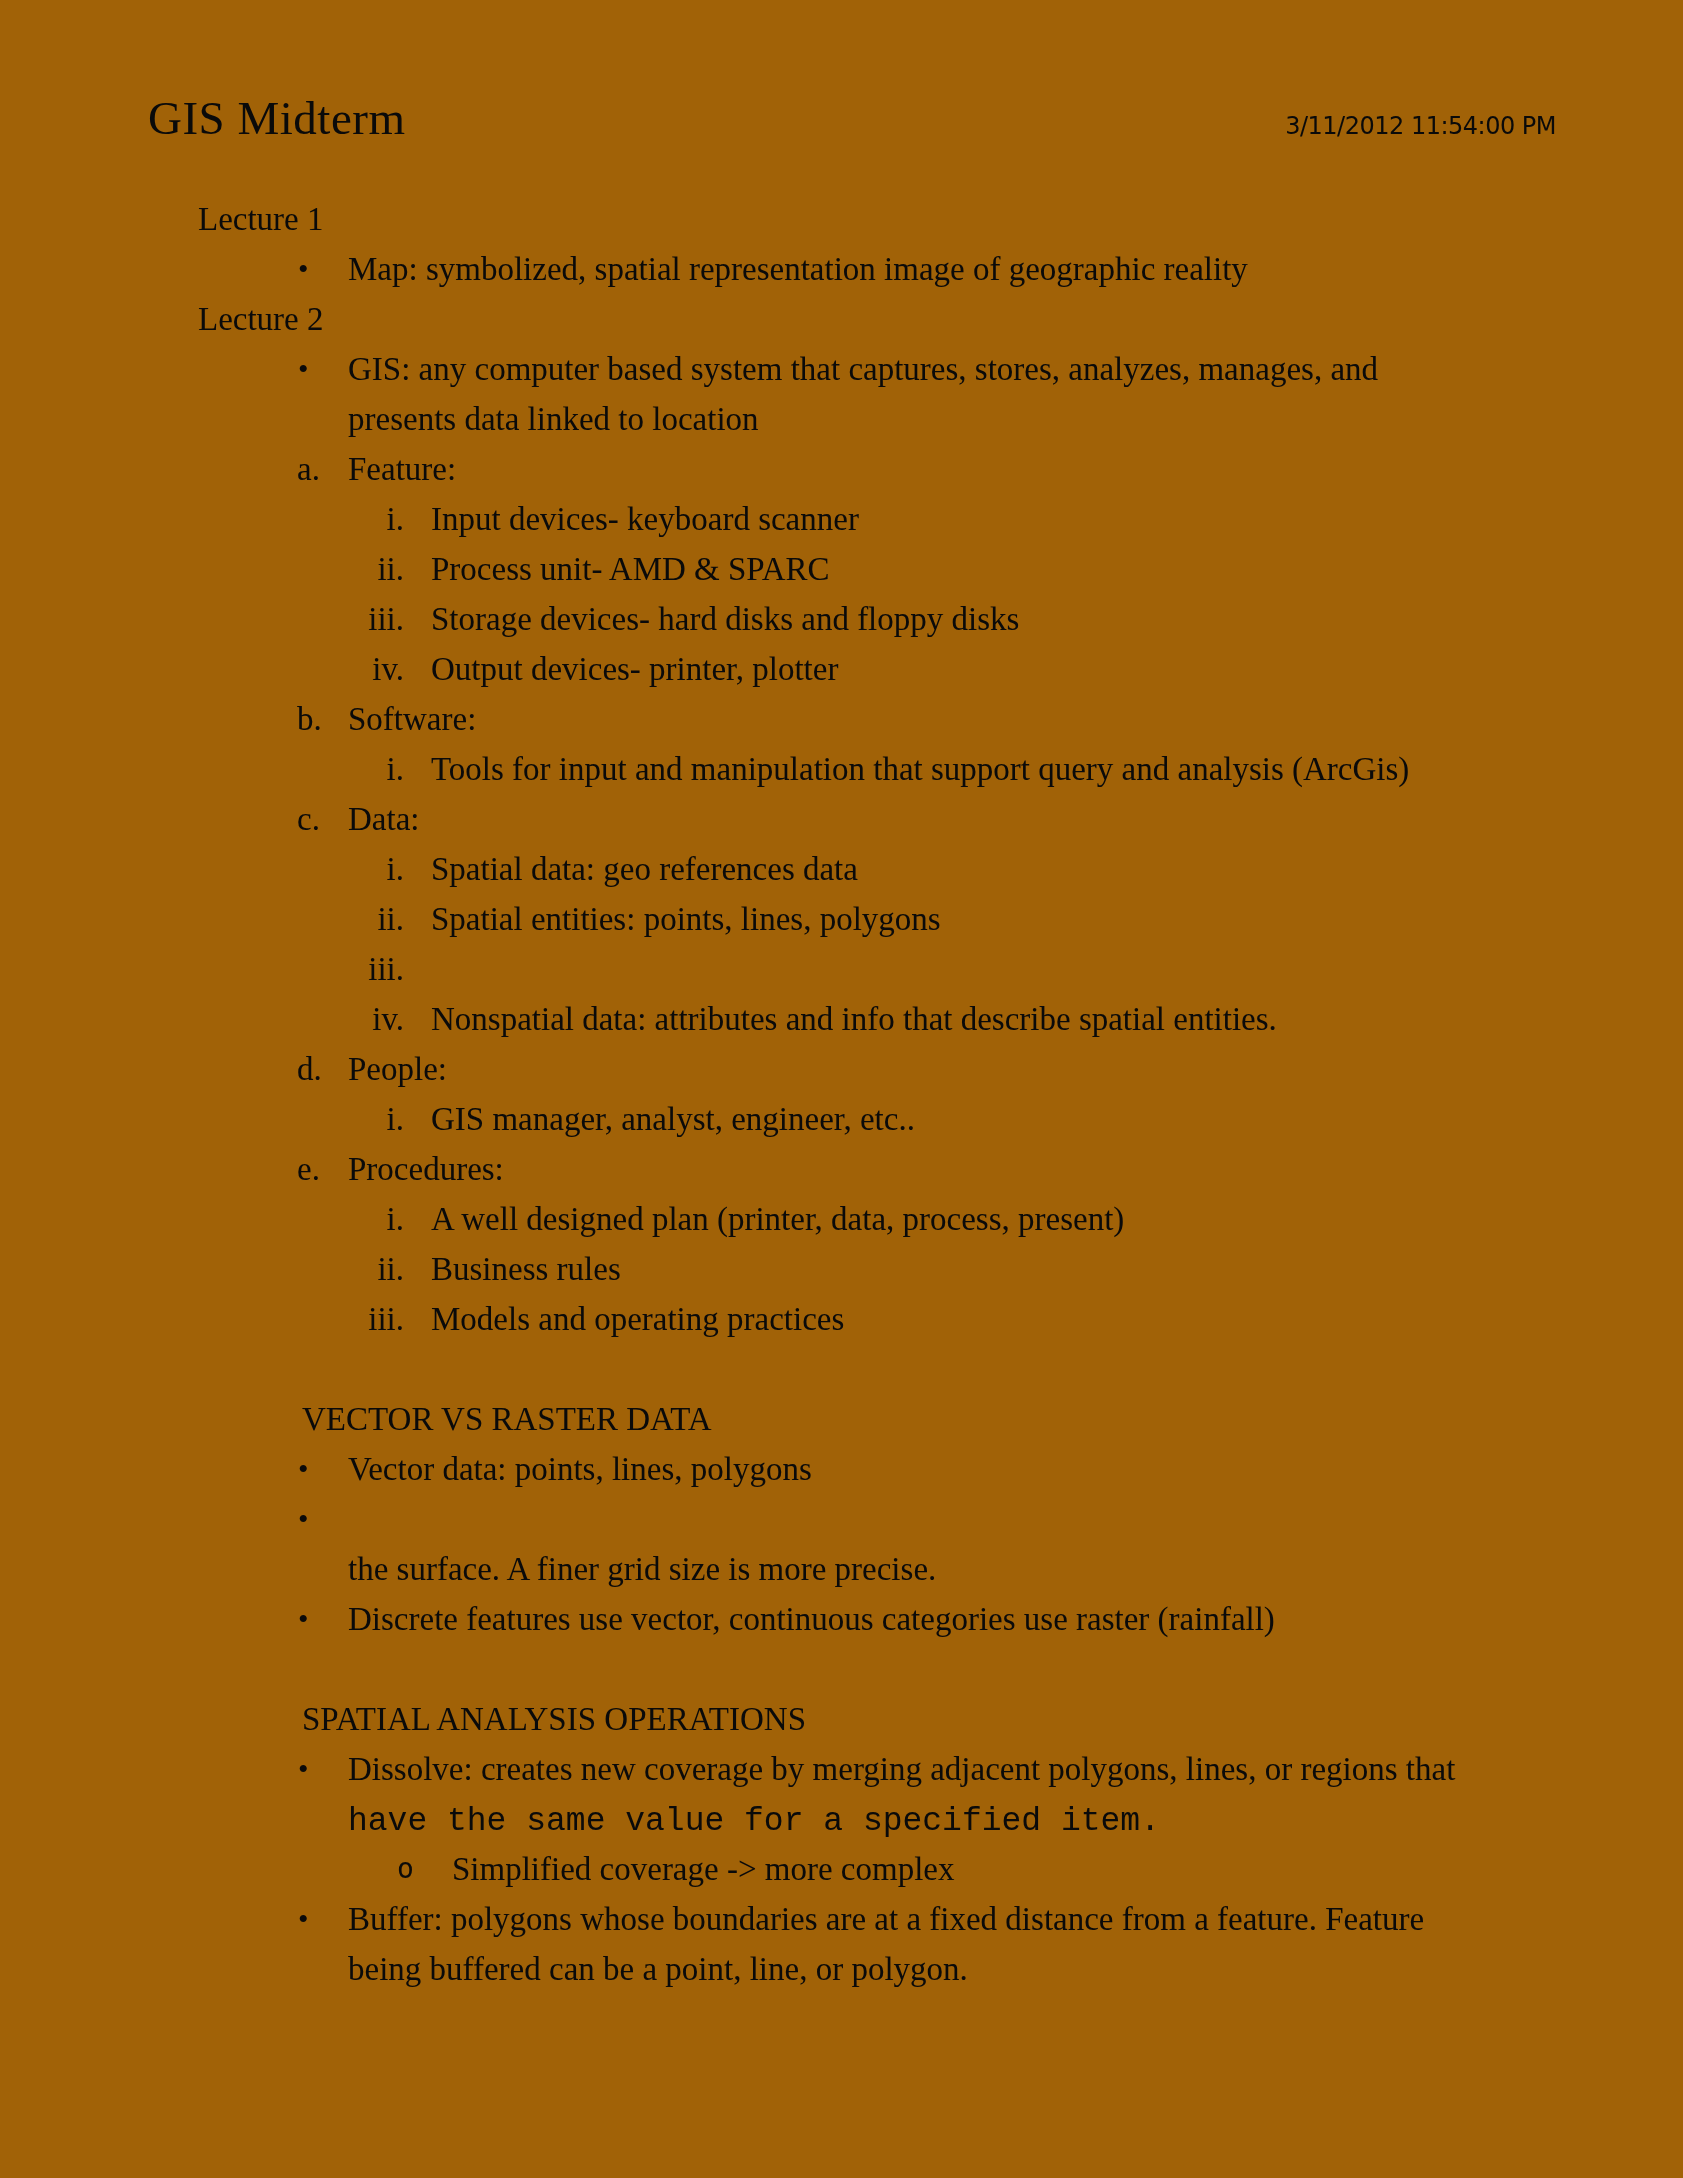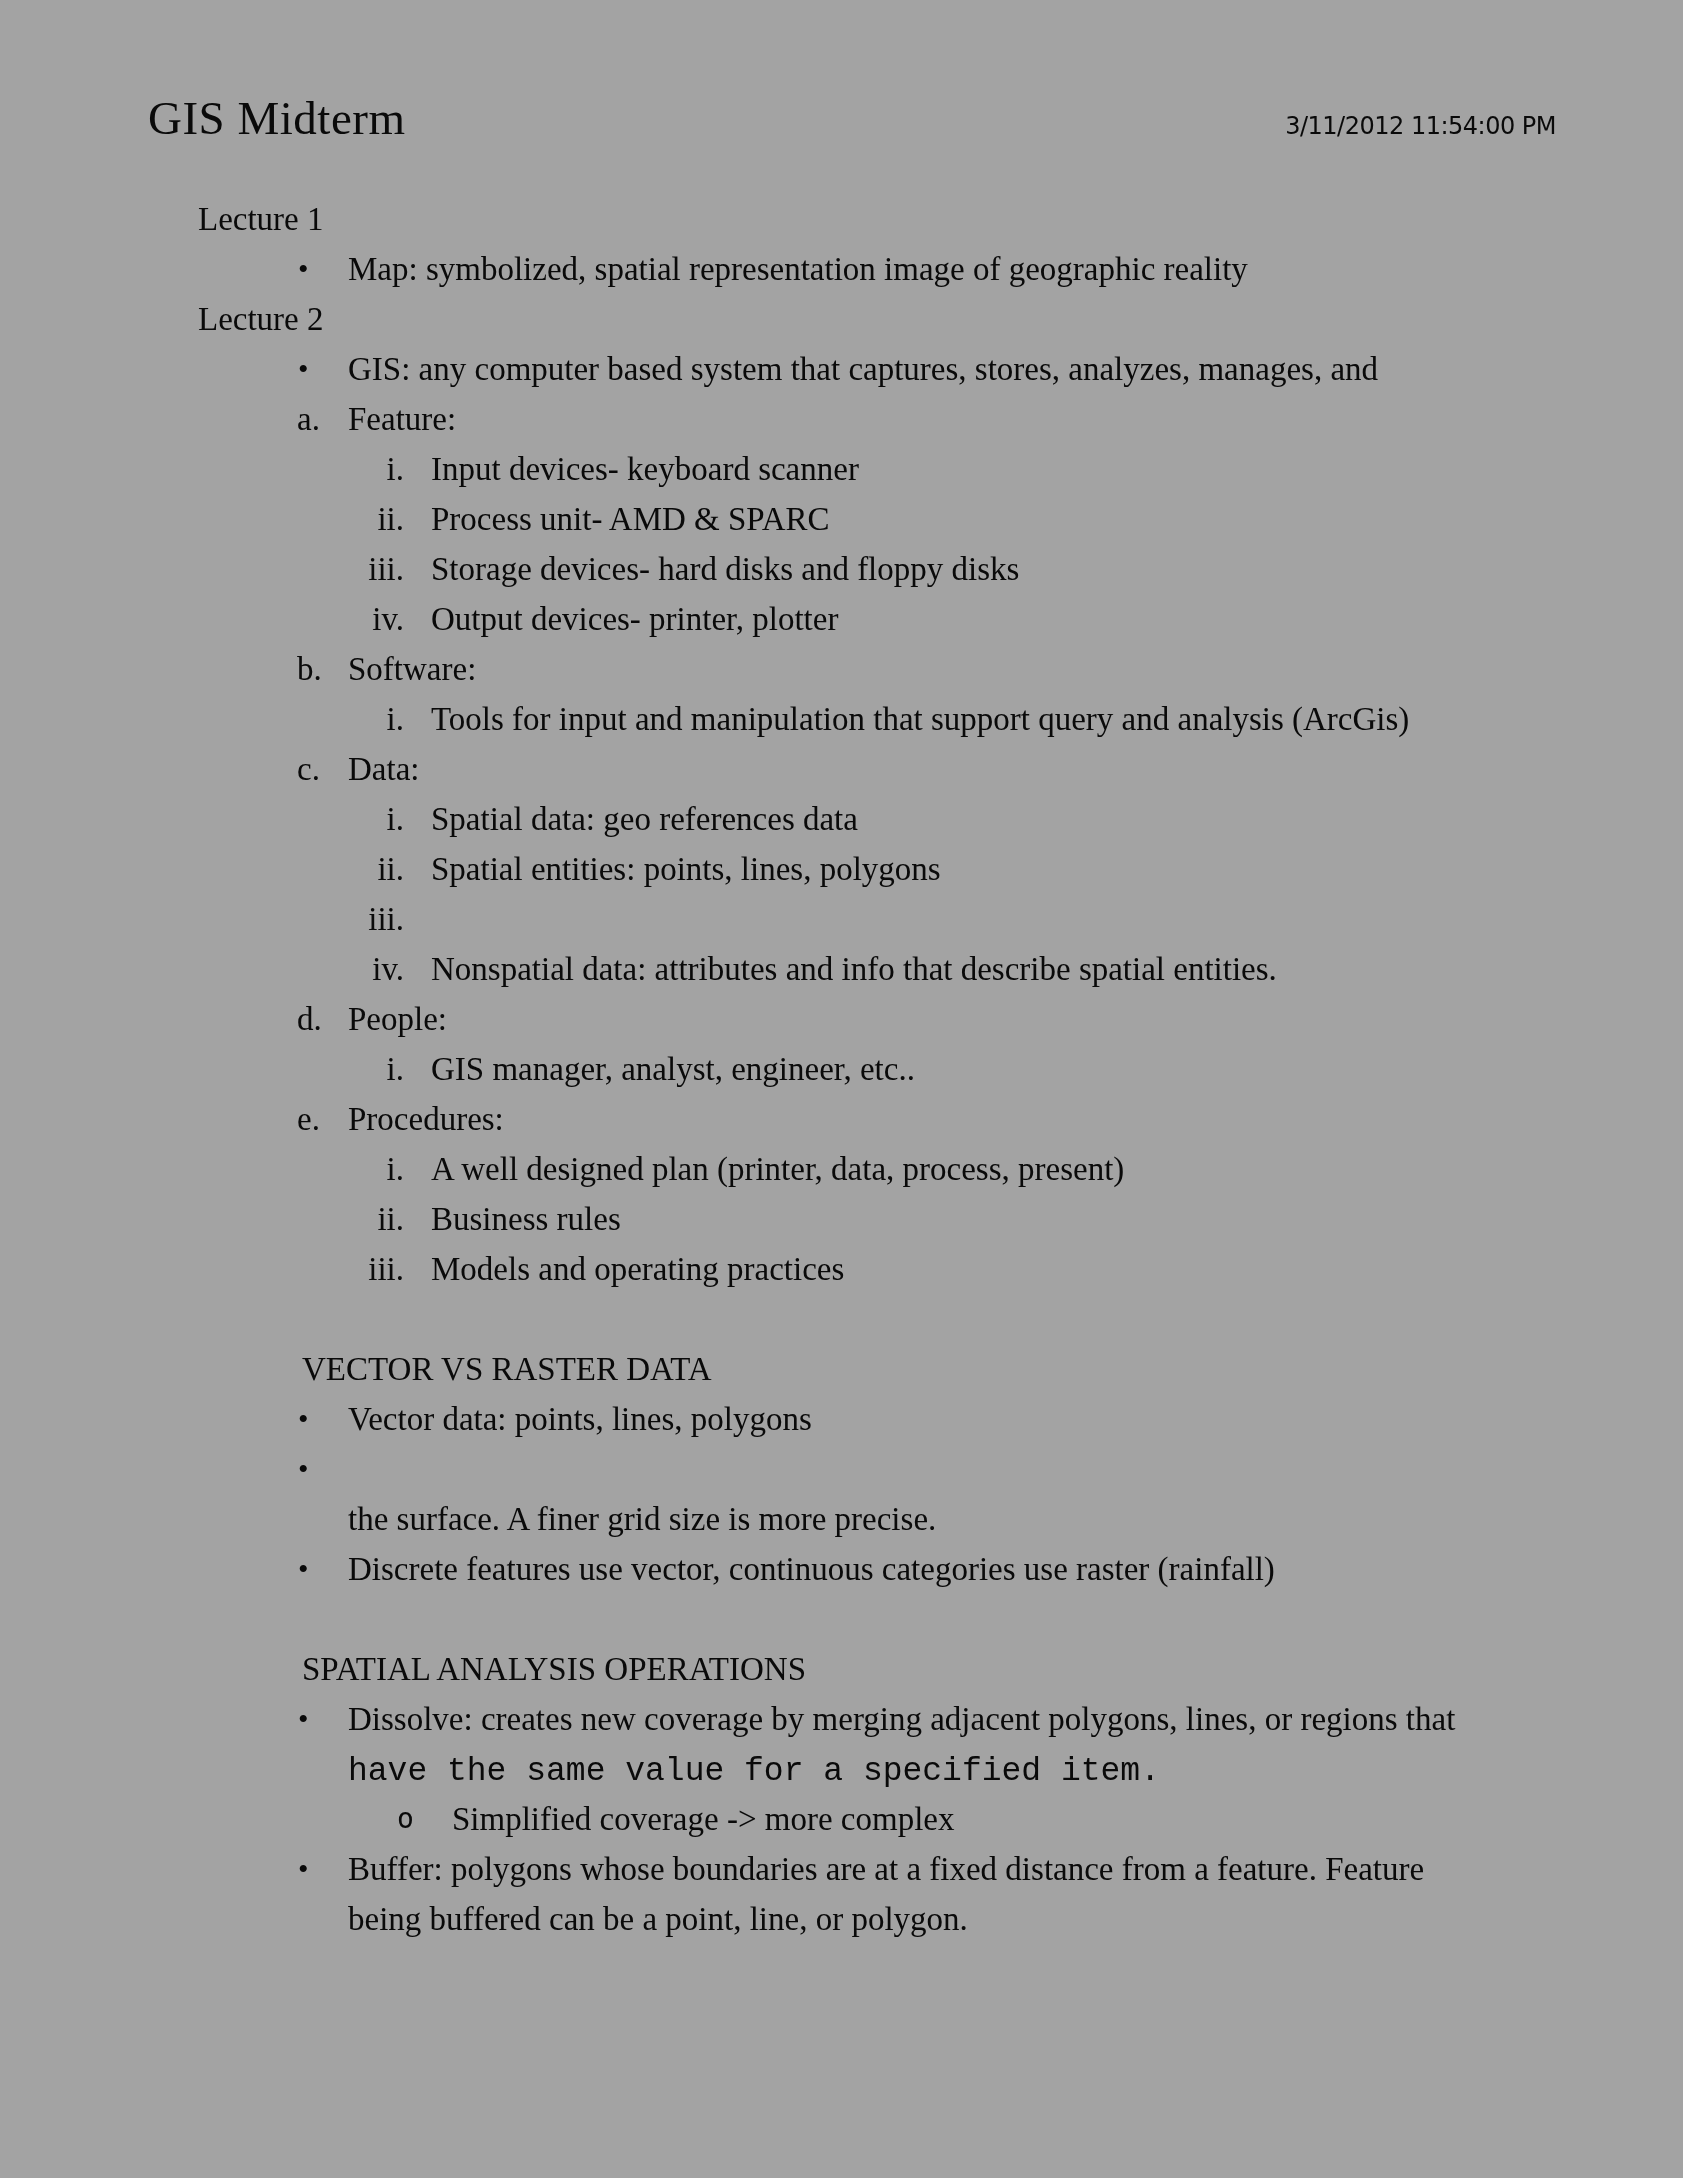--- a/index.html
+++ b/index.html
@@ -1,19 +1,19 @@
 <!DOCTYPE html>
 <html><head>
 <meta charset="utf-8">
 <style>
   html, body { margin:0; padding:0; background:#ffffff; }
   .page {
     position:relative;
     width:1683px; height:2178px;
-    background:#a3a3a3;
+    background:#a16207;
     color:#0a0a0a;
     font-family:"Liberation Serif", serif;
     overflow:hidden;
   }
   
   .header {
     position:absolute; top:93px; left:148px; right:127px;
     display:flex; justify-content:space-between; align-items:baseline;
   }
   .doc-title {
@@ -60,20 +60,21 @@
 
   <div class="content">
 
     <div class="line h1"><span class="txt">Lecture 1</span></div>
 
     <div class="line b1"><span class="marker">•</span><span class="txt">Map: symbolized, spatial representation image of geographic reality</span></div>
 
     <div class="line h1"><span class="txt">Lecture 2</span></div>
 
     <div class="line b1"><span class="marker">•</span><span class="txt">GIS: any computer based system that captures, stores, analyzes, manages, and</span></div>
+    <div class="line cont"><span class="txt b1-cont" style="margin-left:348px;">presents data linked to location</span></div>
 
     <div class="line alpha"><span class="marker">a.</span><span class="txt">Feature:</span></div>
 
     <div class="line roman"><span class="marker">i.</span><span class="txt">Input devices- keyboard scanner</span></div>
     <div class="line roman"><span class="marker">ii.</span><span class="txt">Process unit- AMD &amp; SPARC</span></div>
     <div class="line roman"><span class="marker">iii.</span><span class="txt">Storage devices- hard disks and floppy disks</span></div>
     <div class="line roman"><span class="marker">iv.</span><span class="txt">Output devices- printer, plotter</span></div>
 
     <div class="line alpha"><span class="marker">b.</span><span class="txt">Software:</span></div>
 

